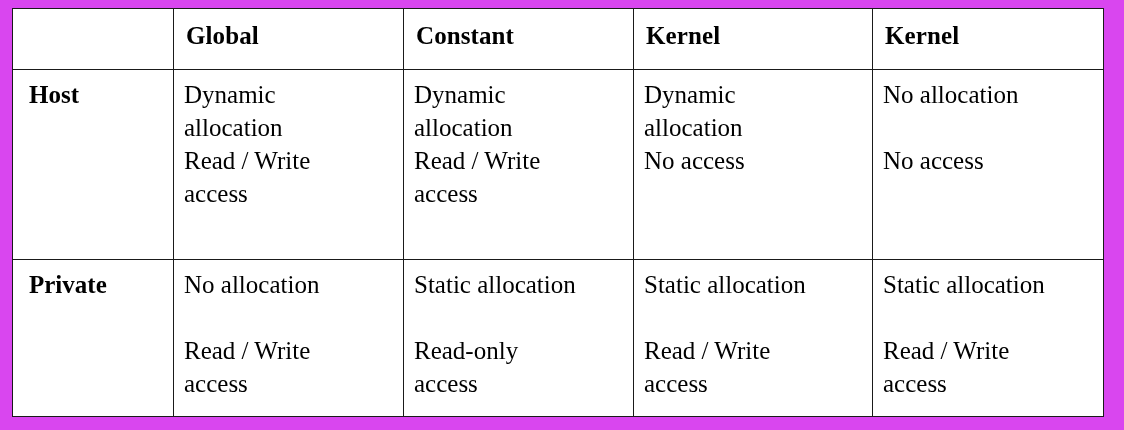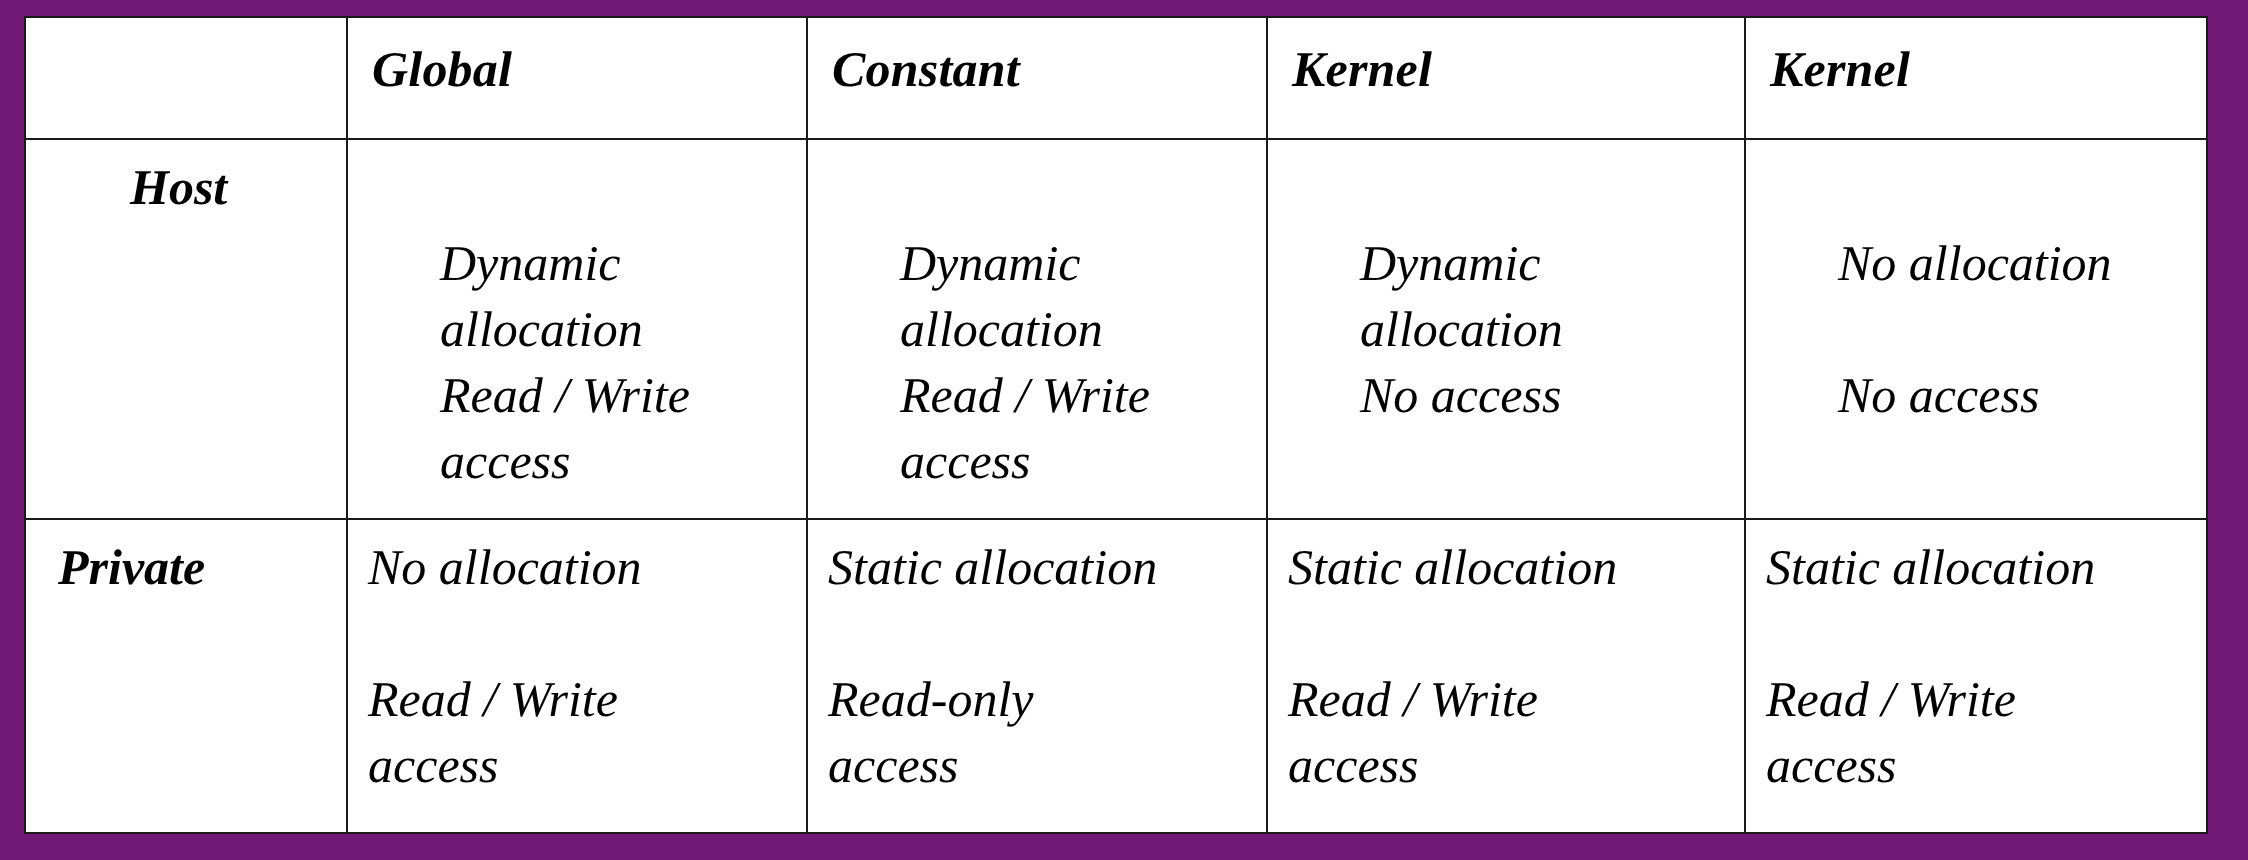--- a/index.html
+++ b/index.html
@@ -13,22 +13,21 @@
     height: 430px;
     font-family: "Liberation Serif", "DejaVu Serif", serif;
     color: #000000;
     overflow: hidden;
   }
 
   .page {
     position: relative;
     width: 1124px;
     height: 430px;
-    background: #701a75;
-    font-style: italic;
+    background: #d946ef;
   }
 
   table.memtable {
     position: absolute;
     left: 12px;
     top: 8px;
     width: 1091px;
     border-collapse: collapse;
     table-layout: fixed;
     background: #ffffff;
@@ -65,21 +64,21 @@
   }
   thead th.corner .hlabel {
     padding: 0;
   }
 
   
   tbody td {
     font-size: 25px;
     line-height: 33px;
   }
-  tbody tr.host td { height: 189px; padding-left: 36px; }
+  tbody tr.host td { height: 189px; }
   tbody tr.kernel td { height: 156px; }
 
   td.rowhead .rlabel {
     display: block;
     font-weight: bold;
     font-size: 25px;
     padding: 8px 0 0 16px;
     line-height: 33px;
   }
 
@@ -92,21 +91,20 @@
     white-space: pre-line;
   }
   td.cell .spacer {
     display: block;
     height: 33px;
   }
 
   
   tbody tr.host td.cell .para.p1 {
     min-height: 66px;
-    margin-top: 38px;
   }
   tbody tr.kernel td.cell .para.p1 {
     min-height: 33px;
   }
 </style>
 </head>
 <body>
 
 <div class="page">
 

